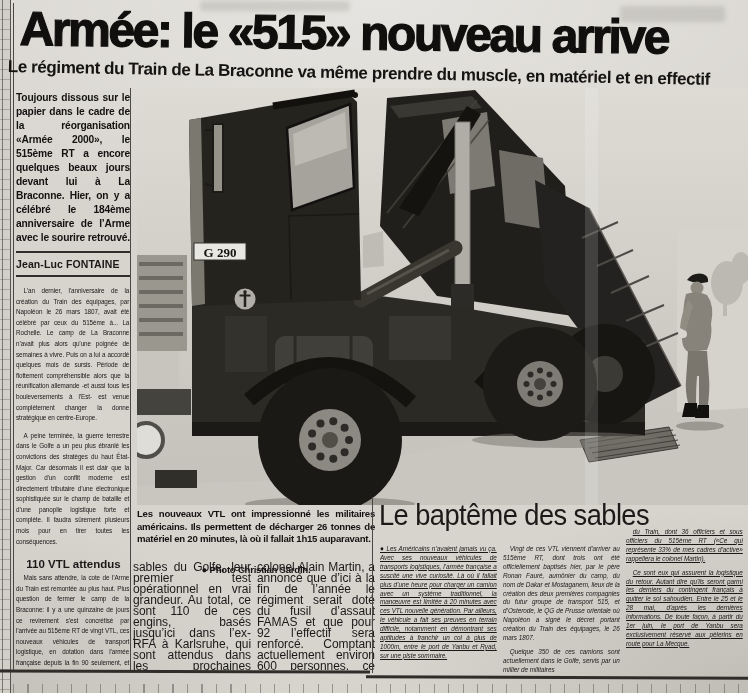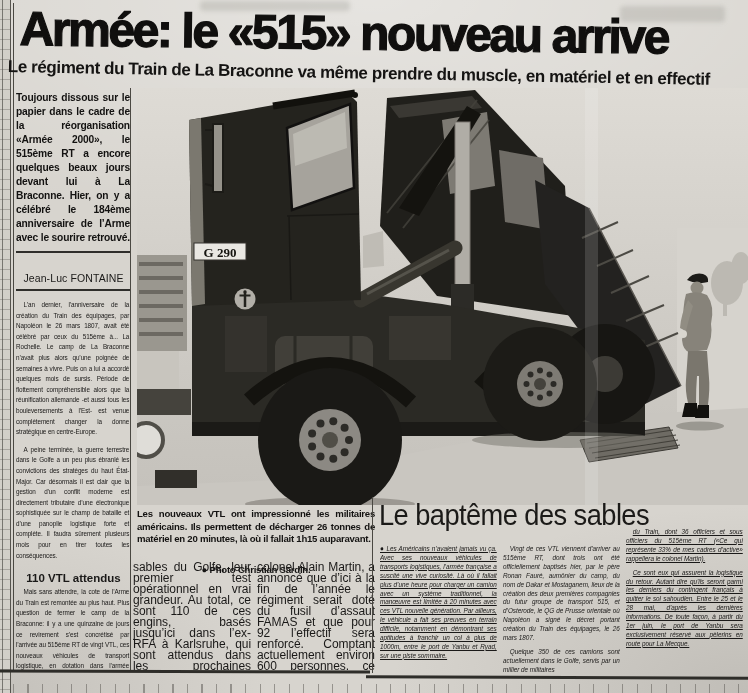--- a/index.html
+++ b/index.html
@@ -29,21 +29,21 @@
     font-size:48px;font-weight:bold;letter-spacing:-2.4px;color:#100f0e;
     -webkit-text-stroke:1.2px #100f0e;transform:rotate(0.75deg);transform-origin:0 0;}
   .subheadline{position:absolute;left:8px;top:57px;white-space:nowrap;
     font-size:17px;font-weight:bold;letter-spacing:-0.4px;color:#151413;
     transform:rotate(1.05deg);transform-origin:0 0;}
 
   .left-col{position:absolute;left:16px;top:90px;width:115px;height:581px;overflow:hidden;}
   .lead-wrap{width:128px;transform:scaleX(0.89);transform-origin:0 0;}
   .lead{margin:0;font-size:11.5px;line-height:14px;font-weight:bold;text-align:justify;letter-spacing:-0.2px;color:#131211;}
   .byline-box{margin:7px 0 9px;border-top:2px solid #2f2e2b;border-bottom:2px solid #2f2e2b;
-    padding:19px 0 5px;text-align:center;font-weight:normal;font-size:10.5px;letter-spacing:0.1px;}
+    padding:5px 0 5px;font-weight:bold;font-size:10.5px;letter-spacing:0.1px;}
   .cond{width:134px;transform:scaleX(0.845);transform-origin:0 0;}
   .cond p{margin:0 0 7px;font-size:7.5px;line-height:10.6px;text-align:justify;letter-spacing:-0.12px;text-indent:9px;}
   .subhead{margin:11px 0 3px;text-align:center;font-size:11.5px;font-weight:bold;}
 
   .photo{position:absolute;left:137px;top:88px;width:611px;height:417px;}
 
   .caption{position:absolute;left:137px;top:508px;width:238px;}
   .caption p{margin:0;font-size:9.6px;line-height:12.6px;font-weight:bold;text-align:justify;letter-spacing:-0.25px;color:#141312;}
   .caption .credit{text-align:center;margin-top:18px;}
 

